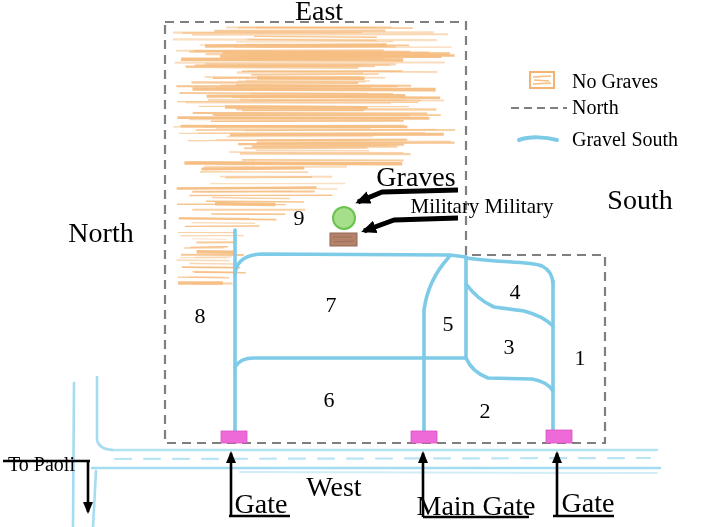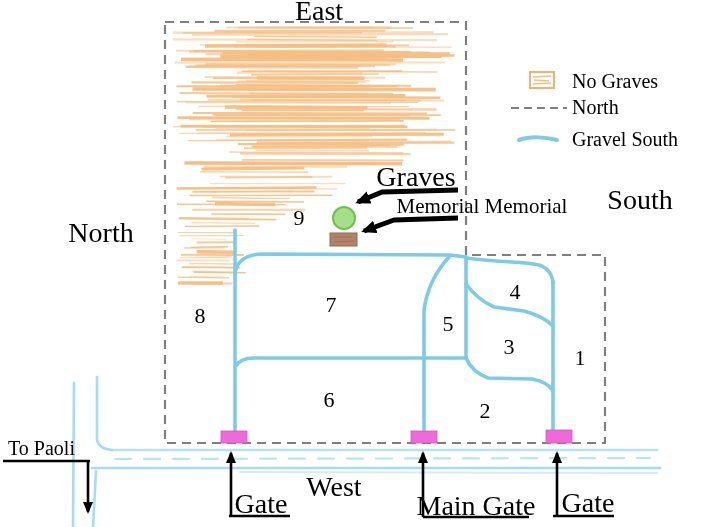--- a/index.html
+++ b/index.html
@@ -256,24 +256,24 @@
       <path d="M 458,218 L 394,220 L 364,231" stroke-width="5" stroke-linejoin="round" marker-end="url(#ahThick)"></path>
     </g>
   </svg>
 
   <div>
     <div class="lbl" style="left:319px;top:11px">East</div>
     <div class="lbl" style="left:101px;top:233px">North</div>
     <div class="lbl" style="left:640px;top:200px">South</div>
     <div class="lbl" style="left:334px;top:487px">West</div>
 
-    <div class="lbl-left" style="left:8px;top:448px">To Paoli</div>
+    <div class="lbl-left" style="left:8px;top:464px">To Paoli</div>
 
     <div class="lbl" style="left:416px;top:177px">Graves</div>
-    <div class="lbl big" style="left:482px;top:206px">Memorial Memorial</div>
+    <div class="lbl big" style="left:482px;top:206px">Military Military</div>
 
     <div class="lbl-left" style="left:572px;top:81px">No Graves</div>
     <div class="lbl-left" style="left:572px;top:107px">North</div>
     <div class="lbl-left" style="left:572px;top:139px">Gravel South</div>
 
     <div class="lbl num" style="left:580px;top:358px">1</div>
     <div class="lbl num" style="left:485px;top:411px">2</div>
     <div class="lbl num" style="left:509px;top:347px">3</div>
     <div class="lbl num" style="left:515px;top:292px">4</div>
     <div class="lbl num" style="left:448px;top:324px">5</div>

